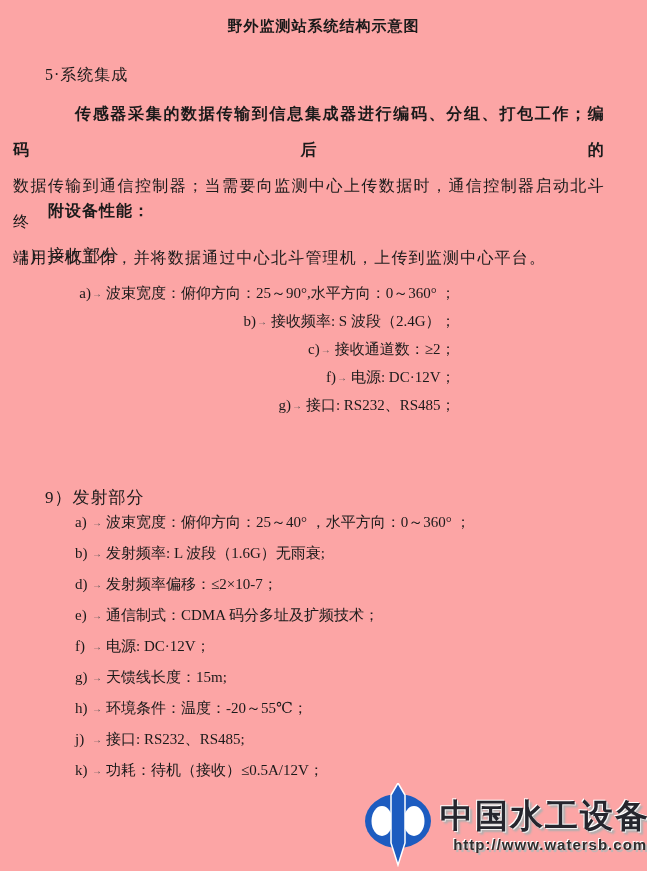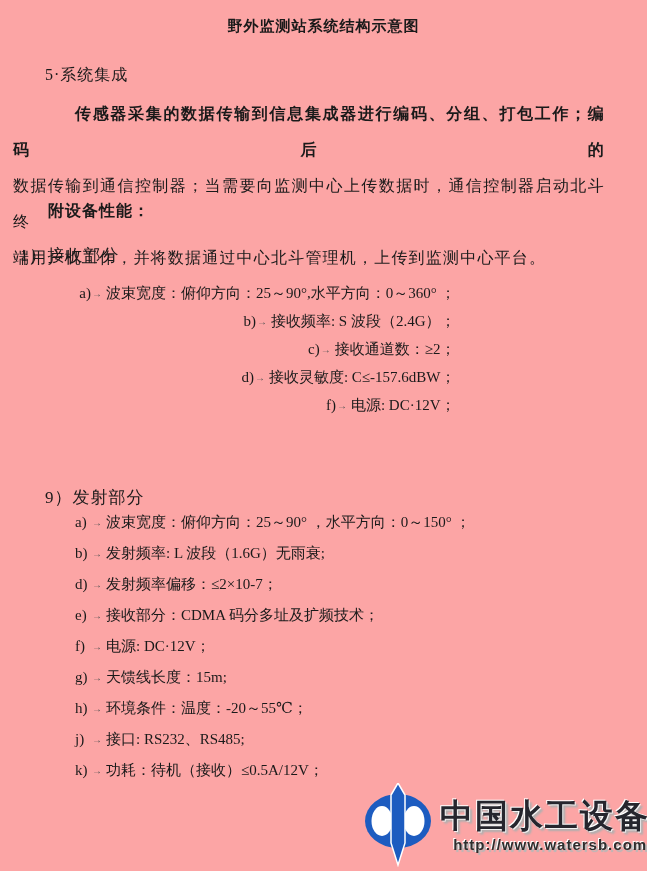--- a/index.html
+++ b/index.html
@@ -118,48 +118,48 @@
   </div>
 
   <div class="item">
     <span class="mark">b)</span><span class="tab-arrow">→</span><span class="txt">接收频率: S 波段（2.4G）；</span>
   </div>
 
   <div class="item">
     <span class="mark">c)</span><span class="tab-arrow">→</span><span class="txt">接收通道数：≥2；</span>
   </div>
 
-  <div class="item">
-    <span class="mark">d)</span><span class="tab-arrow">→</span><span class="txt">接收灵敏度: C≤-157.6dBW；</span>
-  </div>
 
 
   <div class="item">
     <span class="mark">f)</span><span class="tab-arrow">→</span><span class="txt">电源: DC·12V；</span>
   </div>
 
+  <div class="item">
+    <span class="mark">g)</span><span class="tab-arrow">→</span><span class="txt">接口: RS232、RS485；</span>
+  </div>
 </div>
 
   <div class="part-heading p2">9）发射部分</div>
   <div class="items p2">
   <div class="item">
-    <span class="mark">a)</span><span class="tab-arrow">→</span><span class="txt">波束宽度：俯仰方向：25～90° ，水平方向：0～150° ；</span>
+    <span class="mark">a)</span><span class="tab-arrow">→</span><span class="txt">波束宽度：俯仰方向：25～40° ，水平方向：0～360° ；</span>
   </div>
 
   <div class="item">
     <span class="mark">b)</span><span class="tab-arrow">→</span><span class="txt">发射频率: L 波段（1.6G）无雨衰;</span>
   </div>
 
 
   <div class="item">
     <span class="mark">d)</span><span class="tab-arrow">→</span><span class="txt">发射频率偏移：≤2×10-7；</span>
   </div>
 
   <div class="item">
-    <span class="mark">e)</span><span class="tab-arrow">→</span><span class="txt">接收部分：CDMA 码分多址及扩频技术；</span>
+    <span class="mark">e)</span><span class="tab-arrow">→</span><span class="txt">通信制式：CDMA 码分多址及扩频技术；</span>
   </div>
 
   <div class="item">
     <span class="mark">f)</span><span class="tab-arrow">→</span><span class="txt">电源: DC·12V；</span>
   </div>
 
   <div class="item">
     <span class="mark">g)</span><span class="tab-arrow">→</span><span class="txt">天馈线长度：15m;</span>
   </div>
 

